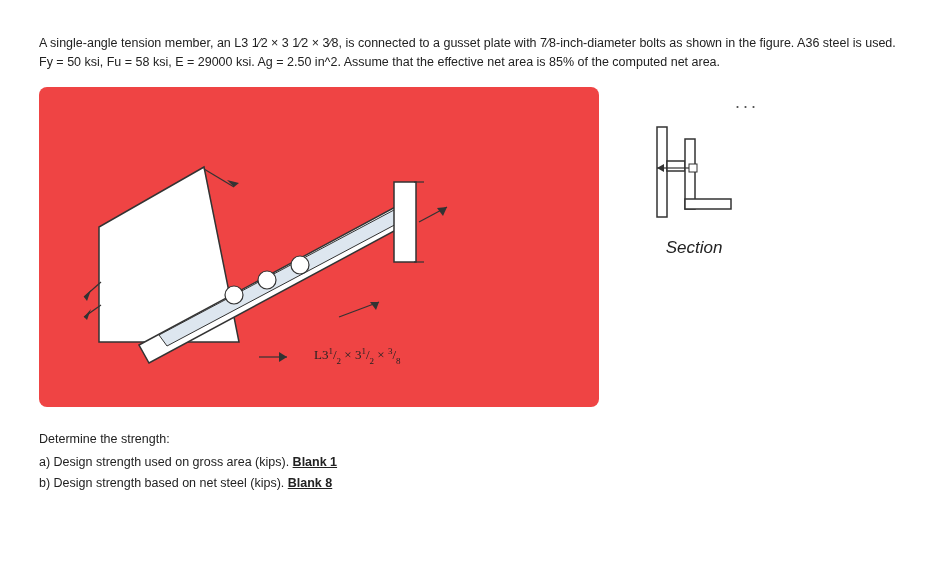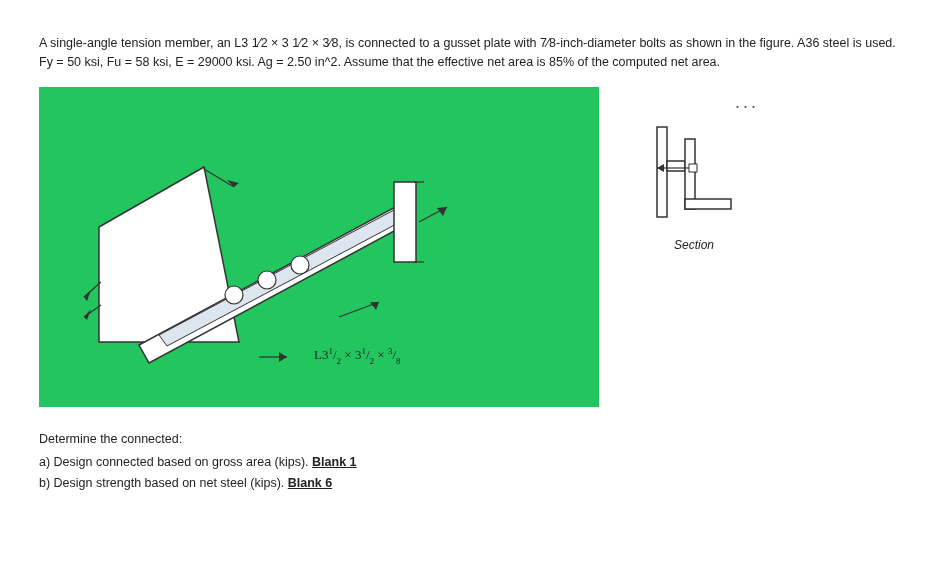--- a/index.html
+++ b/index.html
@@ -28,43 +28,43 @@
     .content-row {
       display: flex;
       flex-direction: row;
       align-items: flex-start;
       gap: 0;
     }
     
     .figure-container {
       width: 560px;
       min-height: 320px;
-      background: #22c55e;
-      border-radius: 0;
+      background: #ef4444;
+      border-radius: 8px;
       position: relative;
       margin-right: 30px;
       flex-shrink: 0;
     }
     
     .section-container {
       display: flex;
       flex-direction: column;
       align-items: center;
       margin-top: 10px;
     }
     .three-dots {
       position: absolute;
       top: 6px;
       right: 10px;
       font-size: 18px;
       letter-spacing: 2px;
       color: #555;
     }
     .section-label {
-      font-size: 12px;
+      font-size: 17px;
       margin-top: 6px;
       font-style: italic;
     }
     
     .questions {
       margin-top: 22px;
       font-size: 12.5px;
       line-height: 1.7;
     }
     .questions .determine {
@@ -146,23 +146,23 @@
 
         <line x1="28" y1="51" x2="60" y2="51" stroke="#333" stroke-width="1.2"></line>
 
         <polygon points="28,51 35,47 35,55" fill="#333"></polygon>
       </svg>
       <div class="section-label">Section</div>
     </div>
   </div>
 
   <div class="questions">
-    <div class="determine">Determine the connected:</div>
+    <div class="determine">Determine the strength:</div>
     <div>
-      <span>a) Design connected based on gross area (kips).</span>
+      <span>a) Design strength used on gross area (kips).</span>
       <span class="blank-label">Blank 1</span>
     </div>
     <div>
       <span>b) Design strength based on net steel (kips).</span>
-      <span class="blank-label">Blank 6</span>
+      <span class="blank-label">Blank 8</span>
     </div>
   </div>
 </div>
 
 </body></html>

